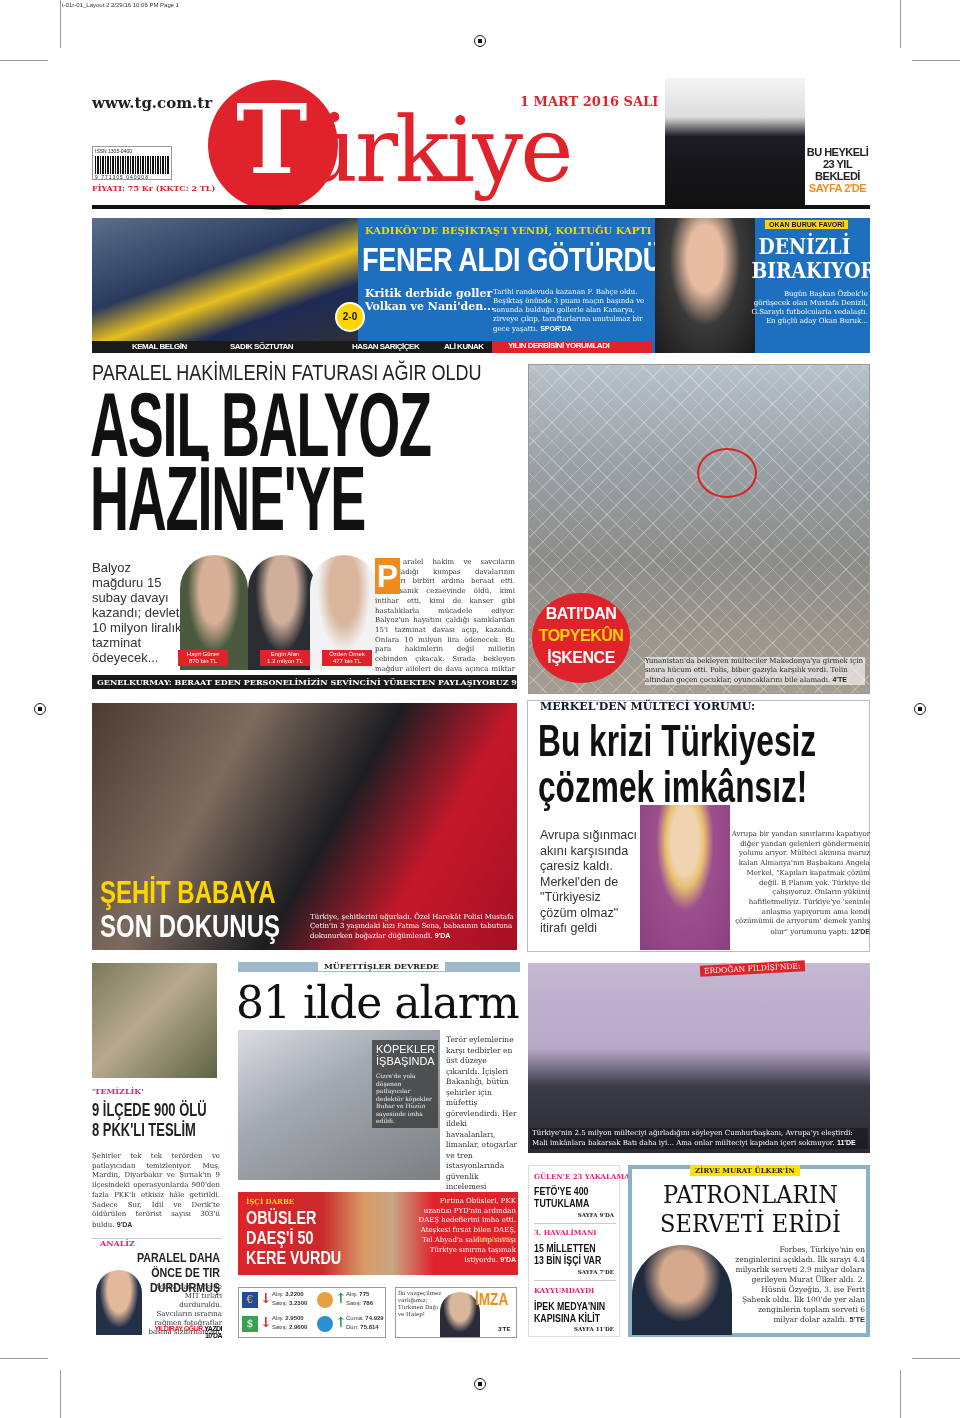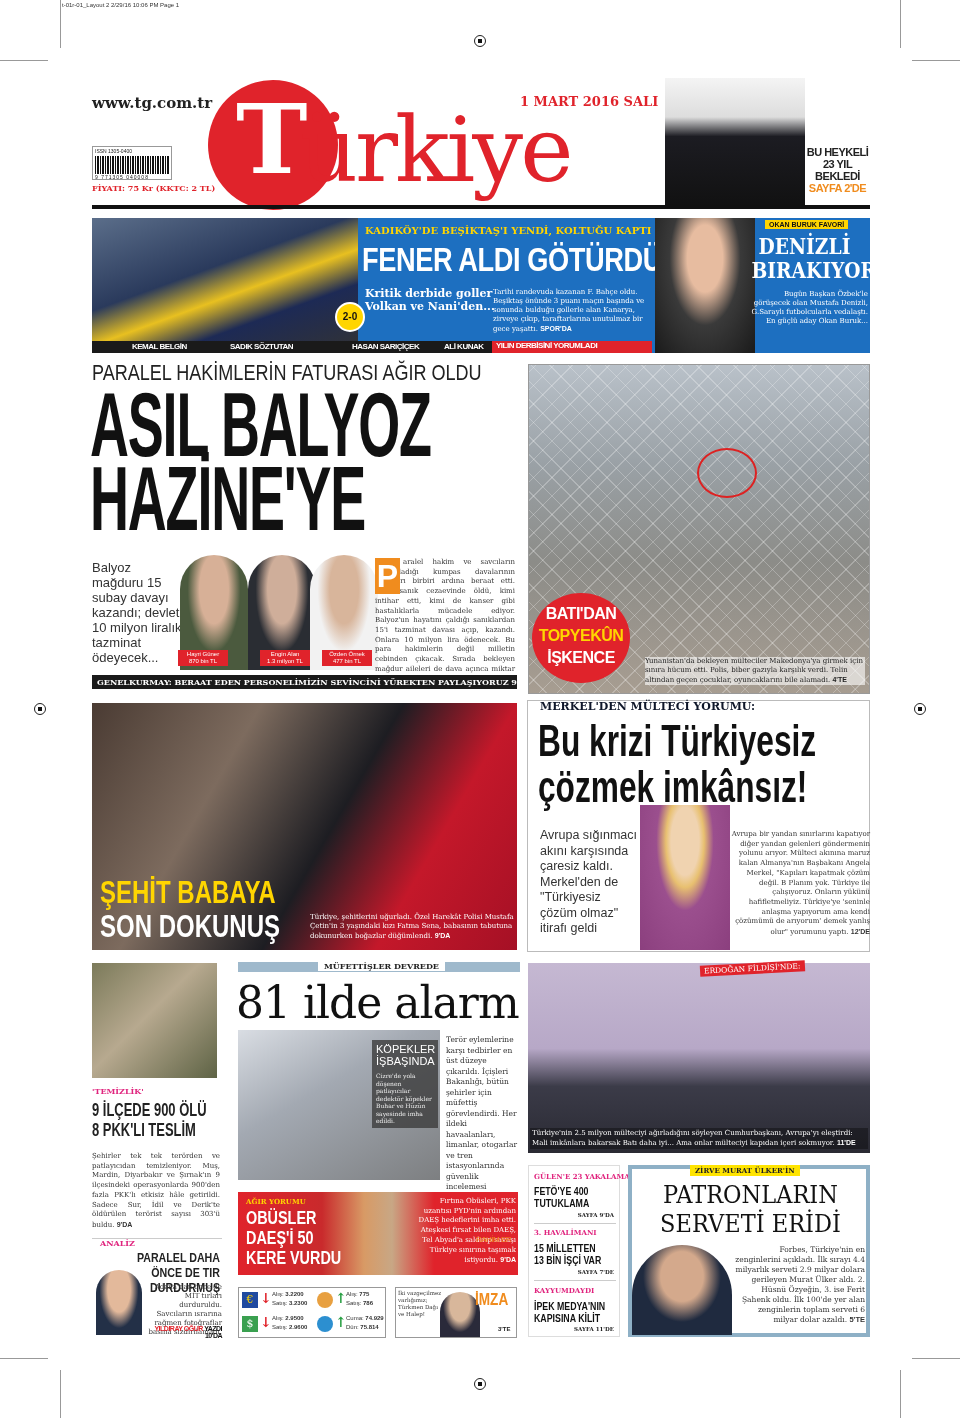--- a/index.html
+++ b/index.html
@@ -34,21 +34,21 @@
   .sport-head{top:240px;left:362px;font-size:34px;color:#fff;transform:scaleX(0.8);transform-origin:left}
   .sport-sub{top:287px;left:365px;font-size:11px;font-weight:bold;color:#fff;line-height:13px}
   .score{top:302px;left:335px;width:30px;height:30px;border-radius:50%;background:#ffd500;border:2px solid #fff;font-size:10px;font-weight:bold;text-align:center;line-height:26px;color:#111}
   .sport-body{top:288px;left:493px;width:155px;font-size:7px;color:#fff;line-height:9px}
   .coach-photo{top:218px;left:655px;width:100px;height:135px;background:radial-gradient(ellipse at 50% 30%,#e7bca0 25%,#3a3a3a 50%,#1a1a1a 100%)}
   .okan-tag{top:220px;left:765px;background:#ffd500;font-size:7px;font-weight:bold;padding:1px 4px;color:#111}
   .denizli{top:234px;left:742px;width:125px;text-align:center;font-size:22px;color:#fff;line-height:24px;transform:scaleX(0.85)}
   .denizli-body{top:290px;left:748px;width:120px;text-align:right;font-size:7px;color:#fff;line-height:9px}
   .writer-bar{top:341px;left:92px;width:400px;height:12px;background:#1a1a1a}
   .writer{position:absolute;top:342px;font-size:8px;color:#fff;font-weight:bold}
-  .writer-red{top:341px;left:492px;width:160px;height:12px;background:#e0232b;font-size:8px;color:#fff;font-weight:bold;padding-left:4px}
+  .writer-red{top:341px;left:492px;width:160px;height:12px;background:#e0232b;font-size:8px;color:#fff;font-weight:bold;padding-left:16px}
   
   .bal-kicker{top:360px;left:92px;font-size:22px;color:#222;transform:scaleX(0.82);transform-origin:left;white-space:nowrap}
   .bal-head{top:388px;left:90px;font-size:90px;line-height:74px;color:#111;font-weight:bold;transform:scaleX(0.6);transform-origin:left;white-space:nowrap;letter-spacing:-2px}
   .bal-lead{top:560px;left:92px;width:90px;font-size:13px;line-height:15px;color:#333;font-family:"Liberation Sans",sans-serif}
   .officer{position:absolute;top:555px;width:68px;height:115px;border-radius:34px 34px 0 0}
   .off-cap{position:absolute;top:650px;width:50px;background:#e0232b;color:#fff;font-size:6px;text-align:center;line-height:7px;padding:1px}
   .dropcap{top:558px;left:375px;width:25px;height:36px;background:#f08c1e;color:#fff;font-size:32px;font-weight:bold;text-align:center;line-height:36px}
   .bal-body{top:558px;left:375px;width:140px;font-size:7px;line-height:9.7px;color:#333;text-align:justify;text-indent:28px}
   .gen-bar{top:675px;left:92px;width:425px;height:14px;background:#1a1a1a;color:#fff;font-size:8px;font-weight:bold;padding:2px 5px;white-space:nowrap}
   
@@ -284,21 +284,21 @@
   <div>KÖPEKLER</div>
   <div>İŞBAŞINDA</div>
 </div>
 <div class="abs kopek-body serif">Cizre'de yola döşenen patlayıcılar dedektör köpekler Buhar ve Hüzün sayesinde imha edildi.</div>
 <div class="abs alarm-body serif">
   <span>Terör eylemlerine karşı tedbirler en üst düzeye çıkarıldı. İçişleri Bakanlığı, bütün şehirler için müfettiş görevlendirdi. Her ildeki havaalanları, limanlar, otogarlar ve tren istasyonlarında güvenlik incelemesi yapılacak. Görülen eksiklikler giderilecek.</span>
   <b class="sans">9'DA</b>
 </div>
 
 <div class="photo obus"></div>
-<div class="abs obus-kicker serif">AĞIR YORUMU</div>
+<div class="abs obus-kicker serif">İŞÇİ DARBE</div>
 <div class="abs obus-head sans">
   <div>OBÜSLER</div>
   <div>DAEŞ'İ 50</div>
   <div>KERE VURDU</div>
 </div>
 <div class="abs obus-body serif">
   <span>Fırtına Obüsleri, PKK uzantısı PYD'nin ardından DAEŞ hedeflerini imha etti. Ateşkesi fırsat bilen DAEŞ, Tel Abyad'a saldırıp savaşı Türkiye sınırına taşımak istiyordu.</span>
   <b class="sans">9'DA</b>
 </div>
 

